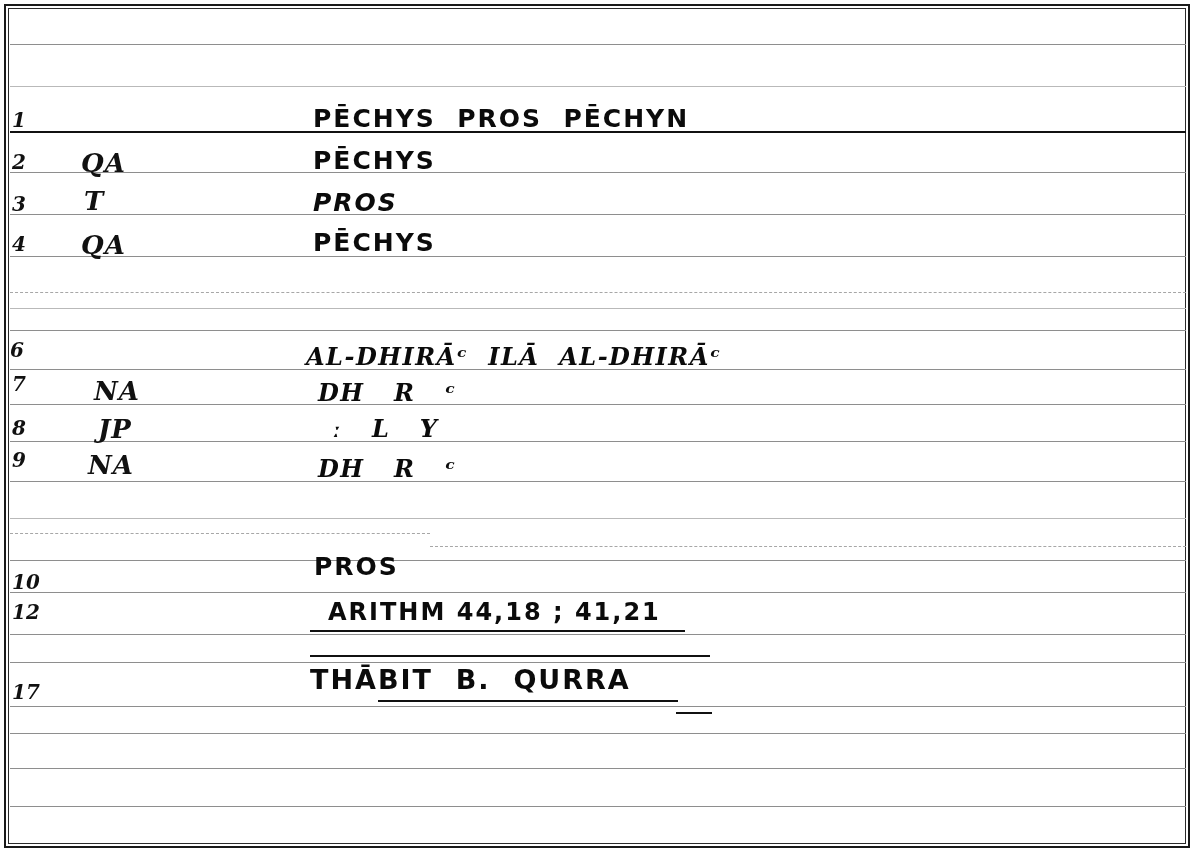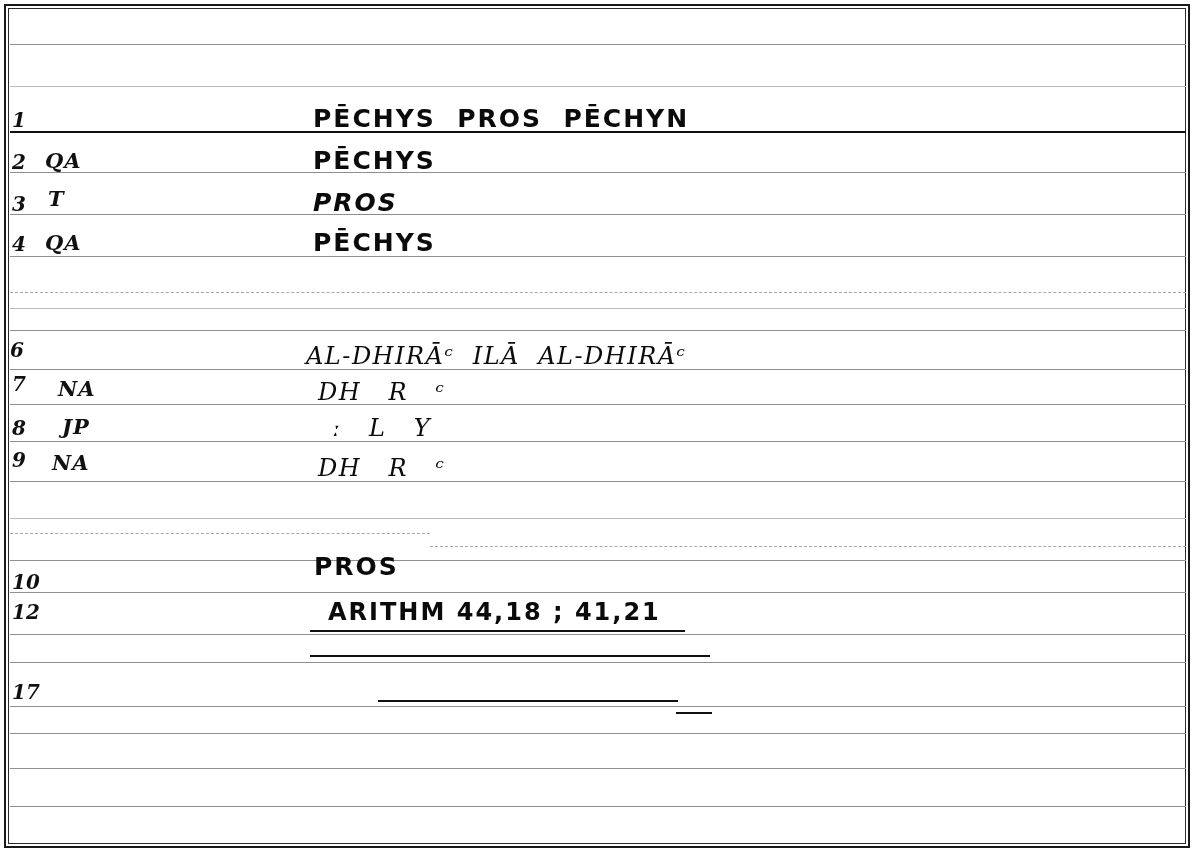--- a/index.html
+++ b/index.html
@@ -66,28 +66,29 @@
     font-weight: 700;
     color: #111111;
     font-size: 20px;
   }
   .code {
     position: absolute;
     font-family: "DejaVu Serif", serif;
     font-style: italic;
     font-weight: 700;
     color: #111111;
-    font-size: 21px;
+    font-size: 26px;
     letter-spacing: 1px;
+    margin-left: 36px;
   }
   .entry {
     position: absolute;
     color: #0b0b0b;
     font-size: 25px;
-    font-weight: 400;
+    font-weight: 700;
     letter-spacing: 2px;
     white-space: pre;
   }
   .entry.script {
     font-family: "DejaVu Serif", serif;
     font-style: italic;
     font-size: 24px;
     letter-spacing: 1.5px;
   }
   .entry.print {
@@ -172,17 +173,18 @@
   <div class="entry script" style="left:318px; top:454px;">DH   R   ᶜ</div>
 
   <div class="num" style="left:12px; top:570px;">10</div>
   <div class="entry print" style="left:314px; top:552px;">PROS</div>
 
   <div class="num" style="left:12px; top:600px;">12</div>
   <div class="entry print" style="left:328px; top:598px; font-size:24px;">ARITHM 44,18 ; 41,21</div>
   <div class="underline-mark" style="left:310px; top:630px; width:375px;"></div>
 
   <div class="num" style="left:12px; top:680px;">17</div>
+  <div class="entry print" style="left:310px; top:664px; font-size:27px;">THĀBIT  B.  QURRA</div>
   <div class="underline-mark" style="left:310px; top:655px; width:400px;"></div>
   <div class="underline-mark" style="left:378px; top:700px; width:300px;"></div>
   <div class="smudge" style="left:676px; top:712px; width:36px;"></div>
 
 </div>
 
 </body></html>

